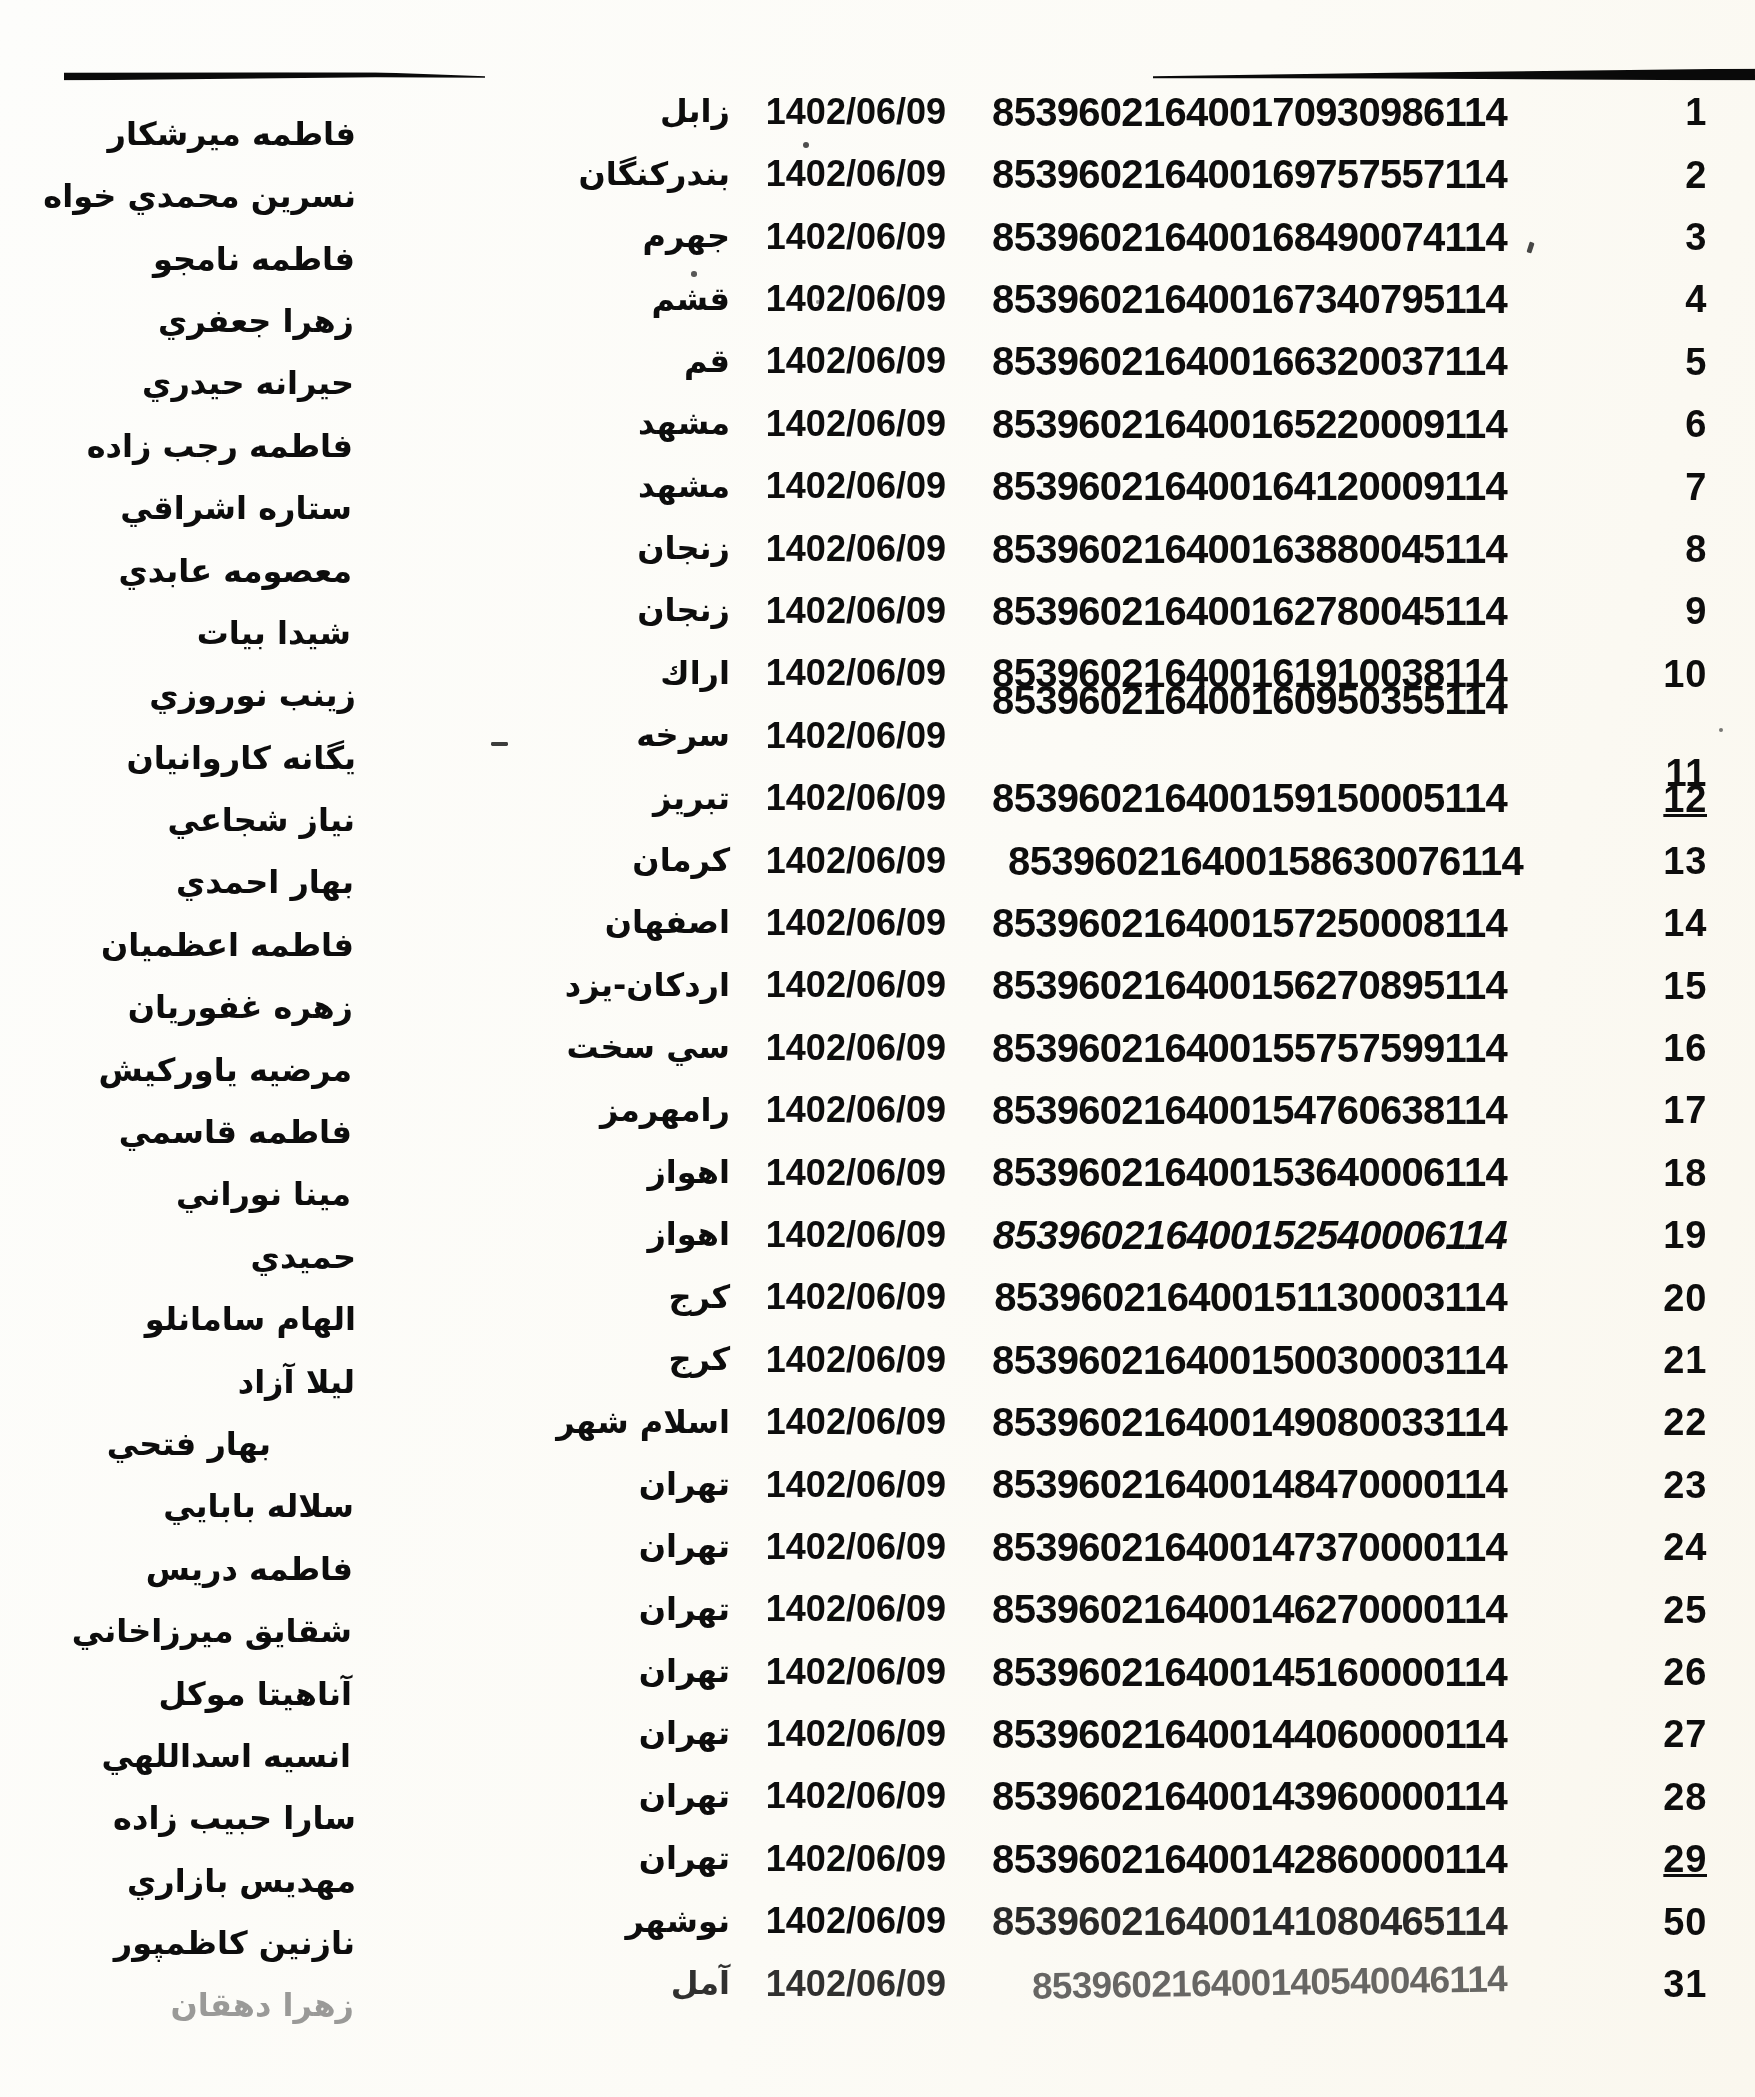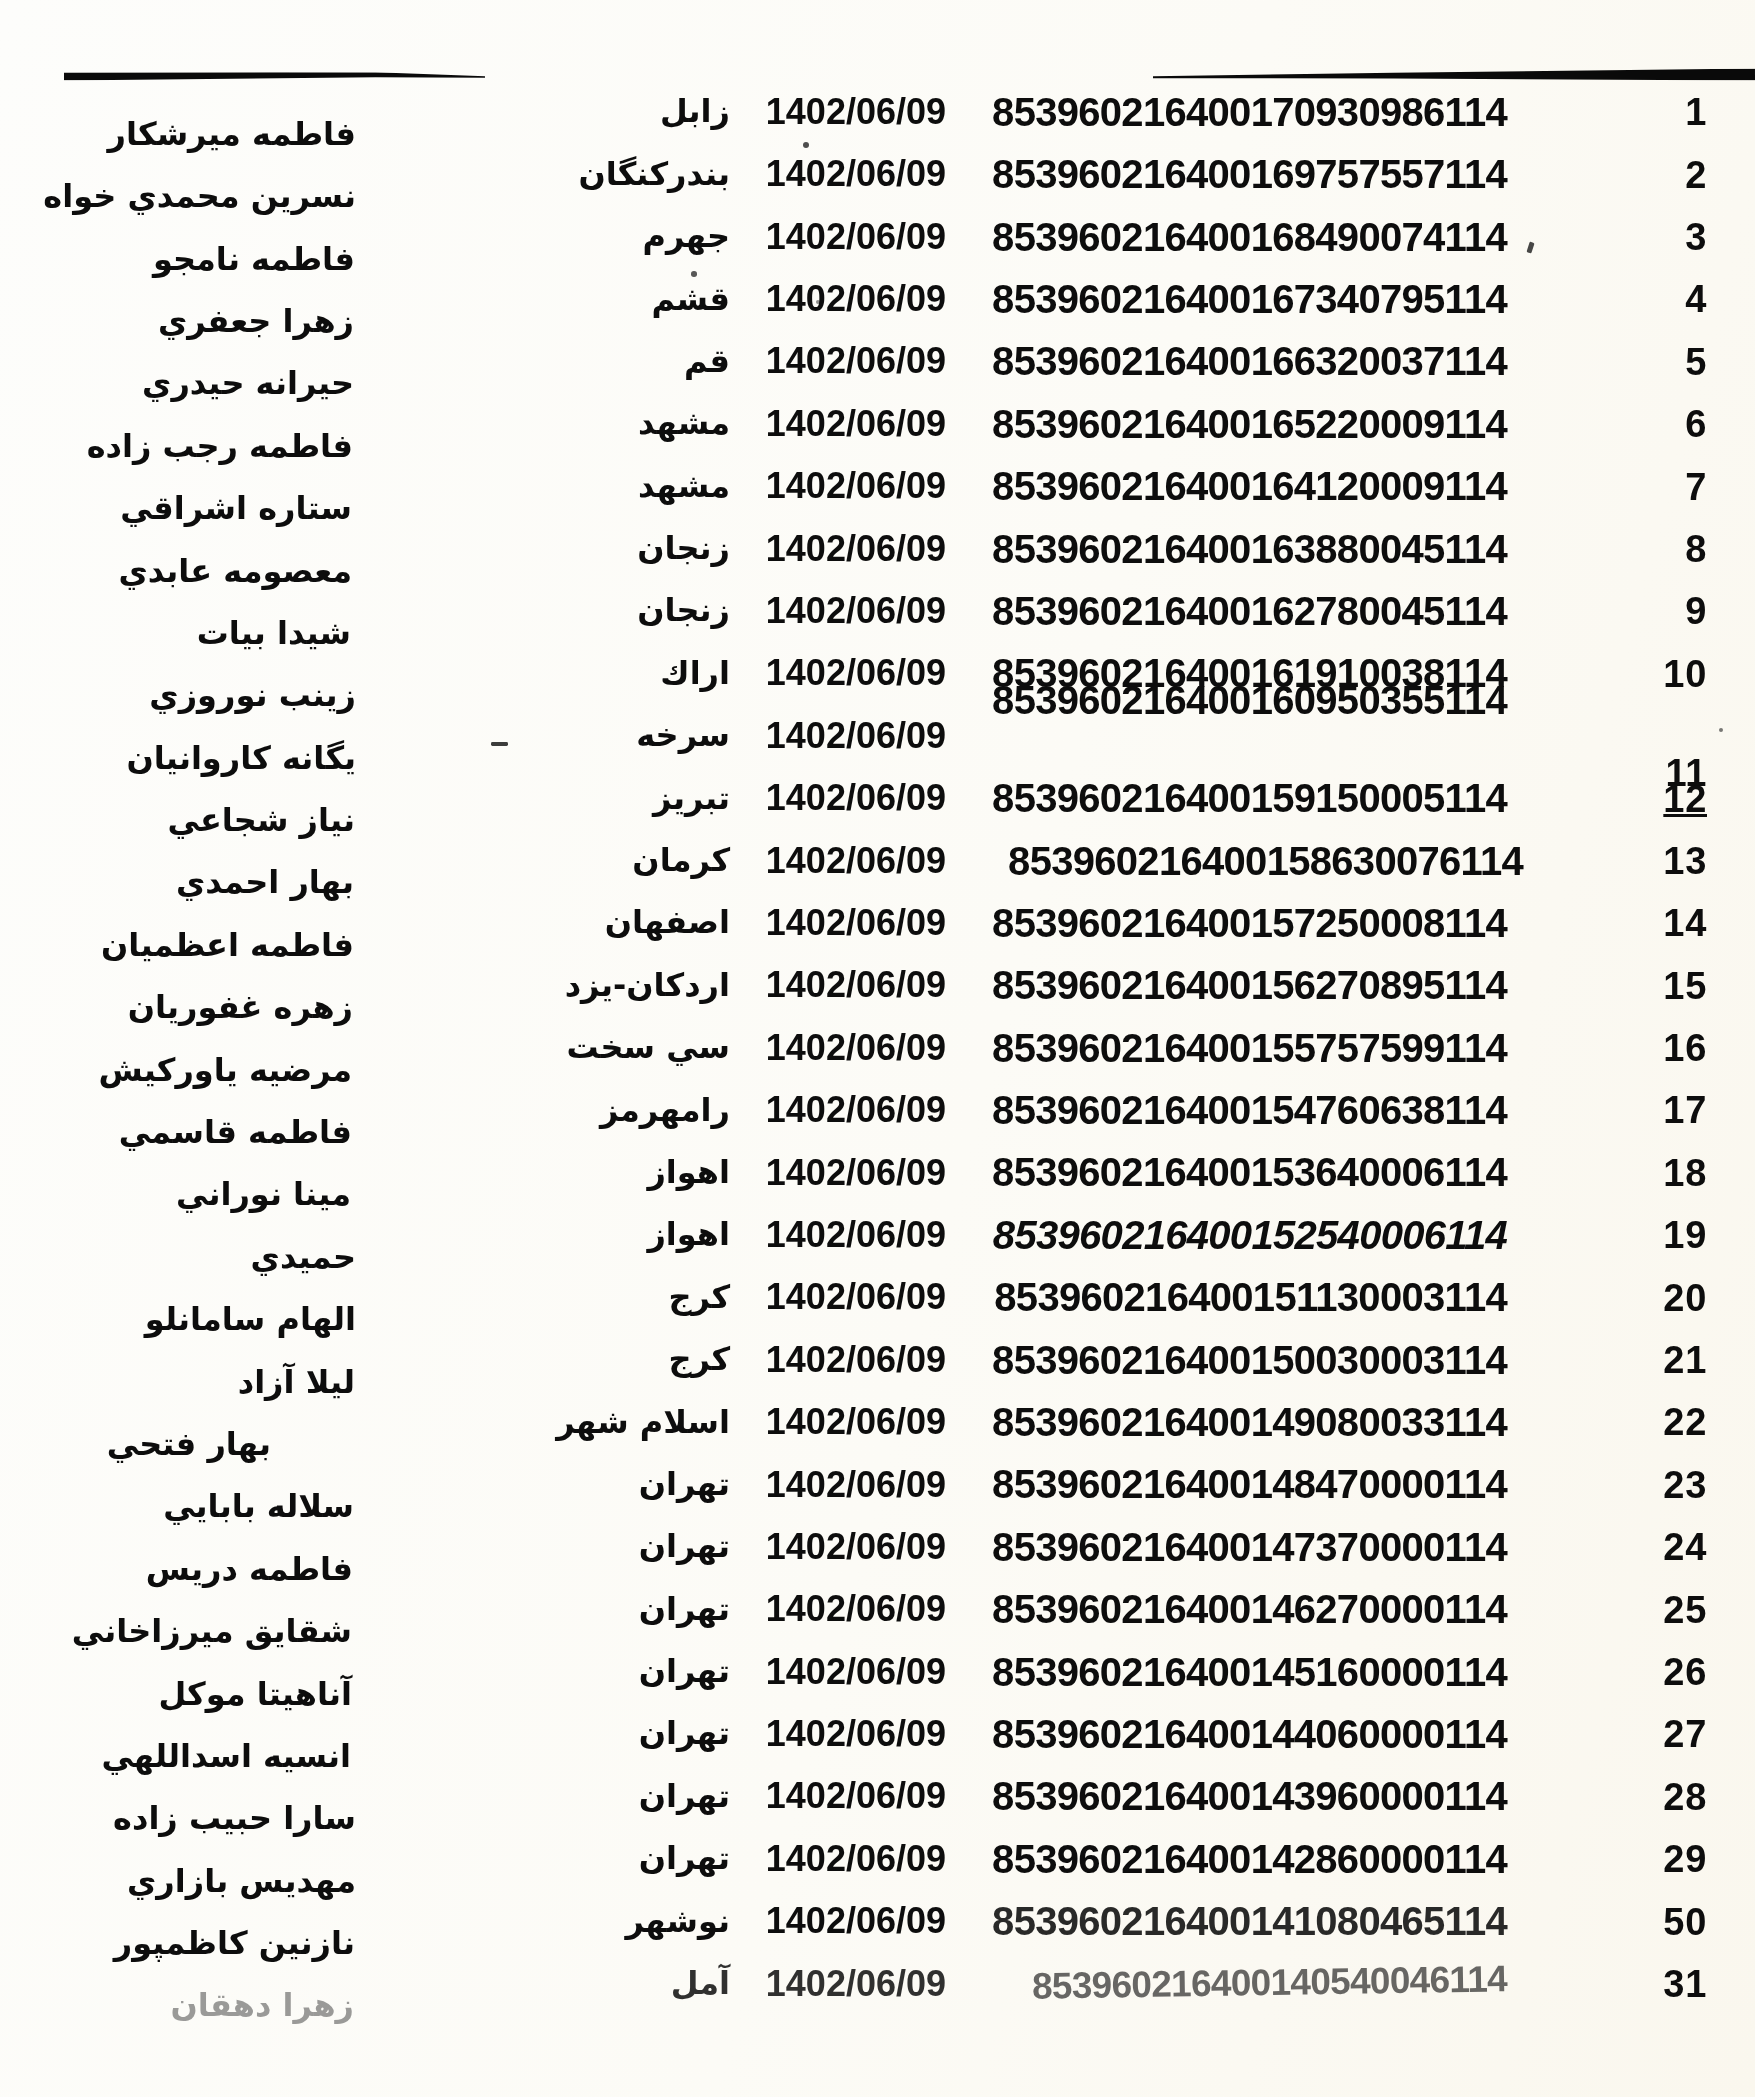--- a/index.html
+++ b/index.html
@@ -268,21 +268,21 @@
         <span class="cell name" style="right: 1404px; top: 1740px;">انسيه اسداللهي</span>
       </div>
       <div>
         <span class="cell rownum" style="right: 48px; top: 1778px;">28</span>
         <span class="cell tracking" style="right: 248px; top: 1776px;">853960216400143960000114</span>
         <span class="cell date" style="right: 809px; top: 1778px;">1402/06/09</span>
         <span class="cell city" style="right: 1025px; top: 1780px;">تهران</span>
         <span class="cell name" style="right: 1399px; top: 1802px;">سارا حبيب زاده</span>
       </div>
       <div>
-        <span class="cell rownum" style="right: 48px; top: 1840px;">29</span>
+        <span class="cell rownum" style="right: 48px; top: 1840px; text-decoration: underline;">29</span>
         <span class="cell tracking" style="right: 248px; top: 1839px;">853960216400142860000114</span>
         <span class="cell date" style="right: 809px; top: 1841px;">1402/06/09</span>
         <span class="cell city" style="right: 1025px; top: 1842px;">تهران</span>
         <span class="cell name" style="right: 1399px; top: 1865px;">مهديس بازاري</span>
       </div>
       <div class="fade-row30">
         <span class="cell rownum" style="right: 48px; top: 1903px;">50</span>
         <span class="cell tracking" style="right: 248px; top: 1901px;">853960216400141080465114</span>
         <span class="cell date" style="right: 809px; top: 1903px;">1402/06/09</span>
         <span class="cell city" style="right: 1025px; top: 1905px;">نوشهر</span>

